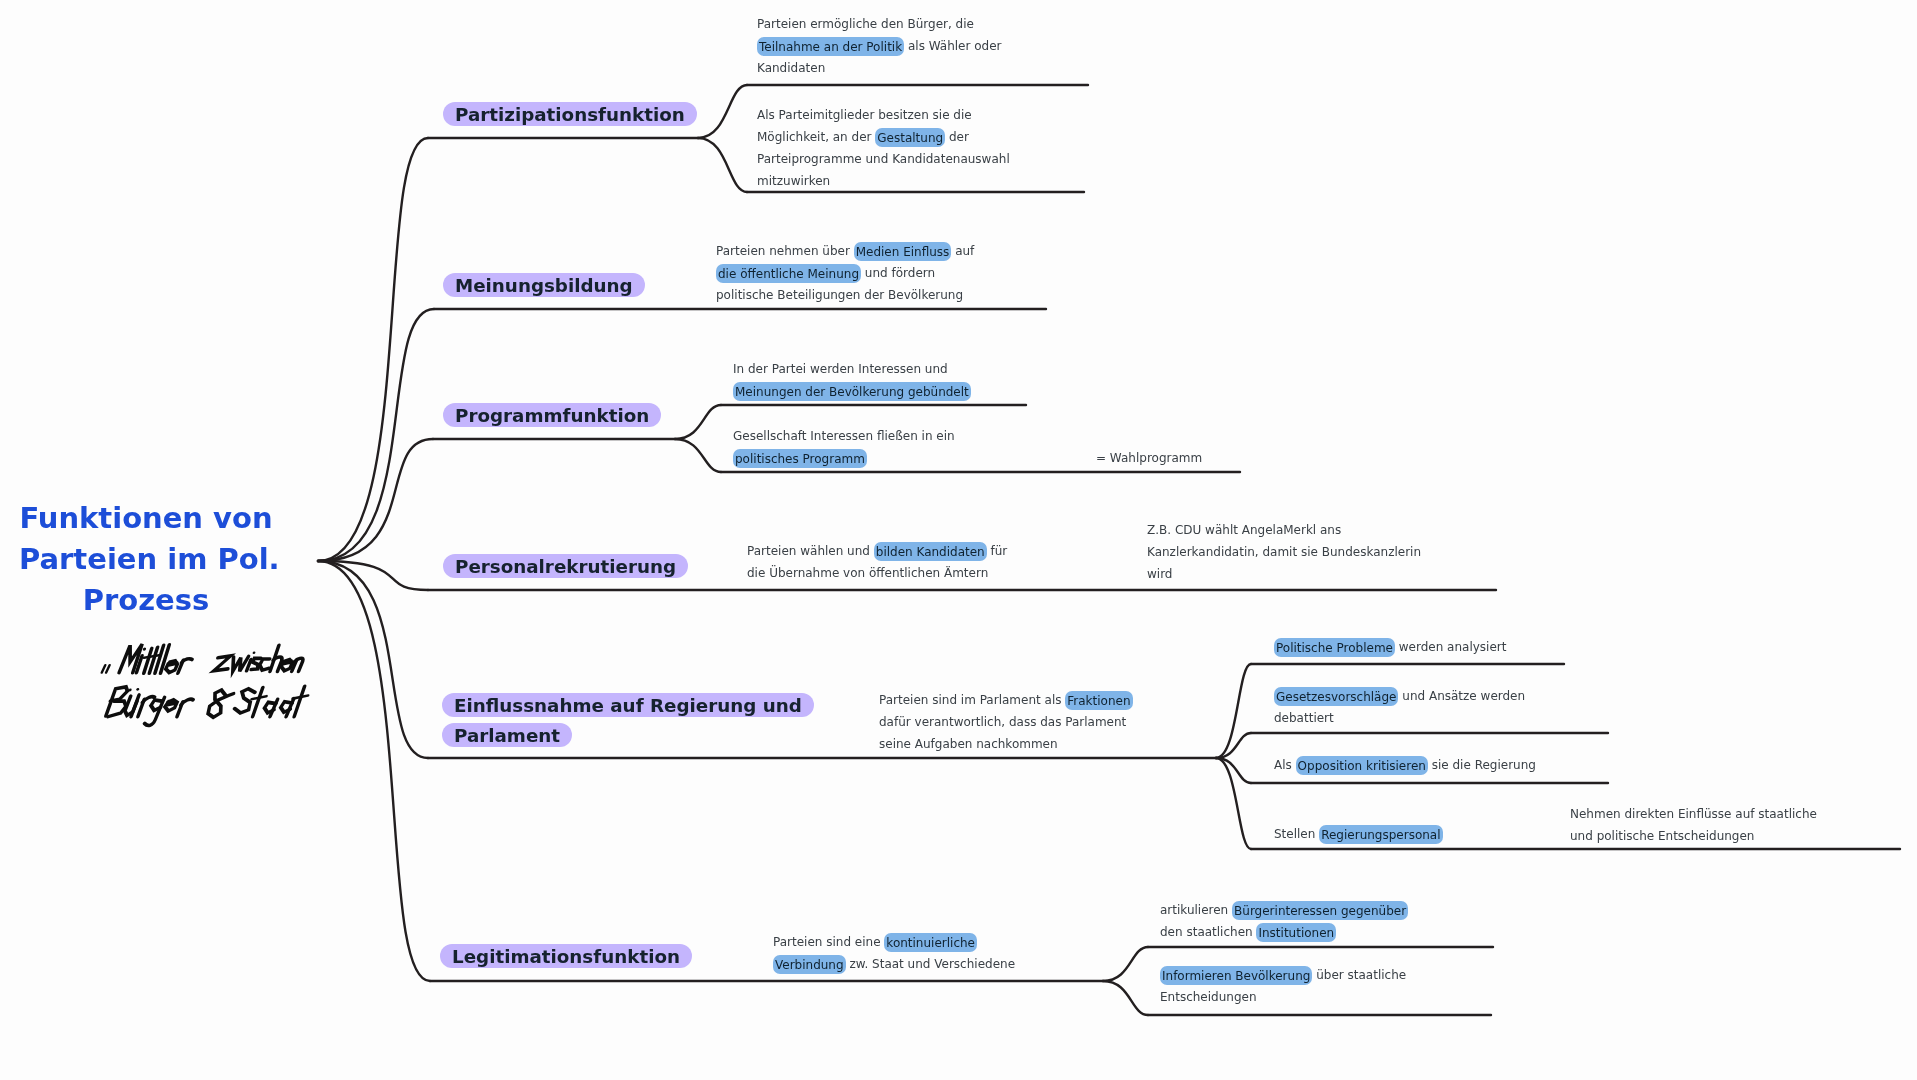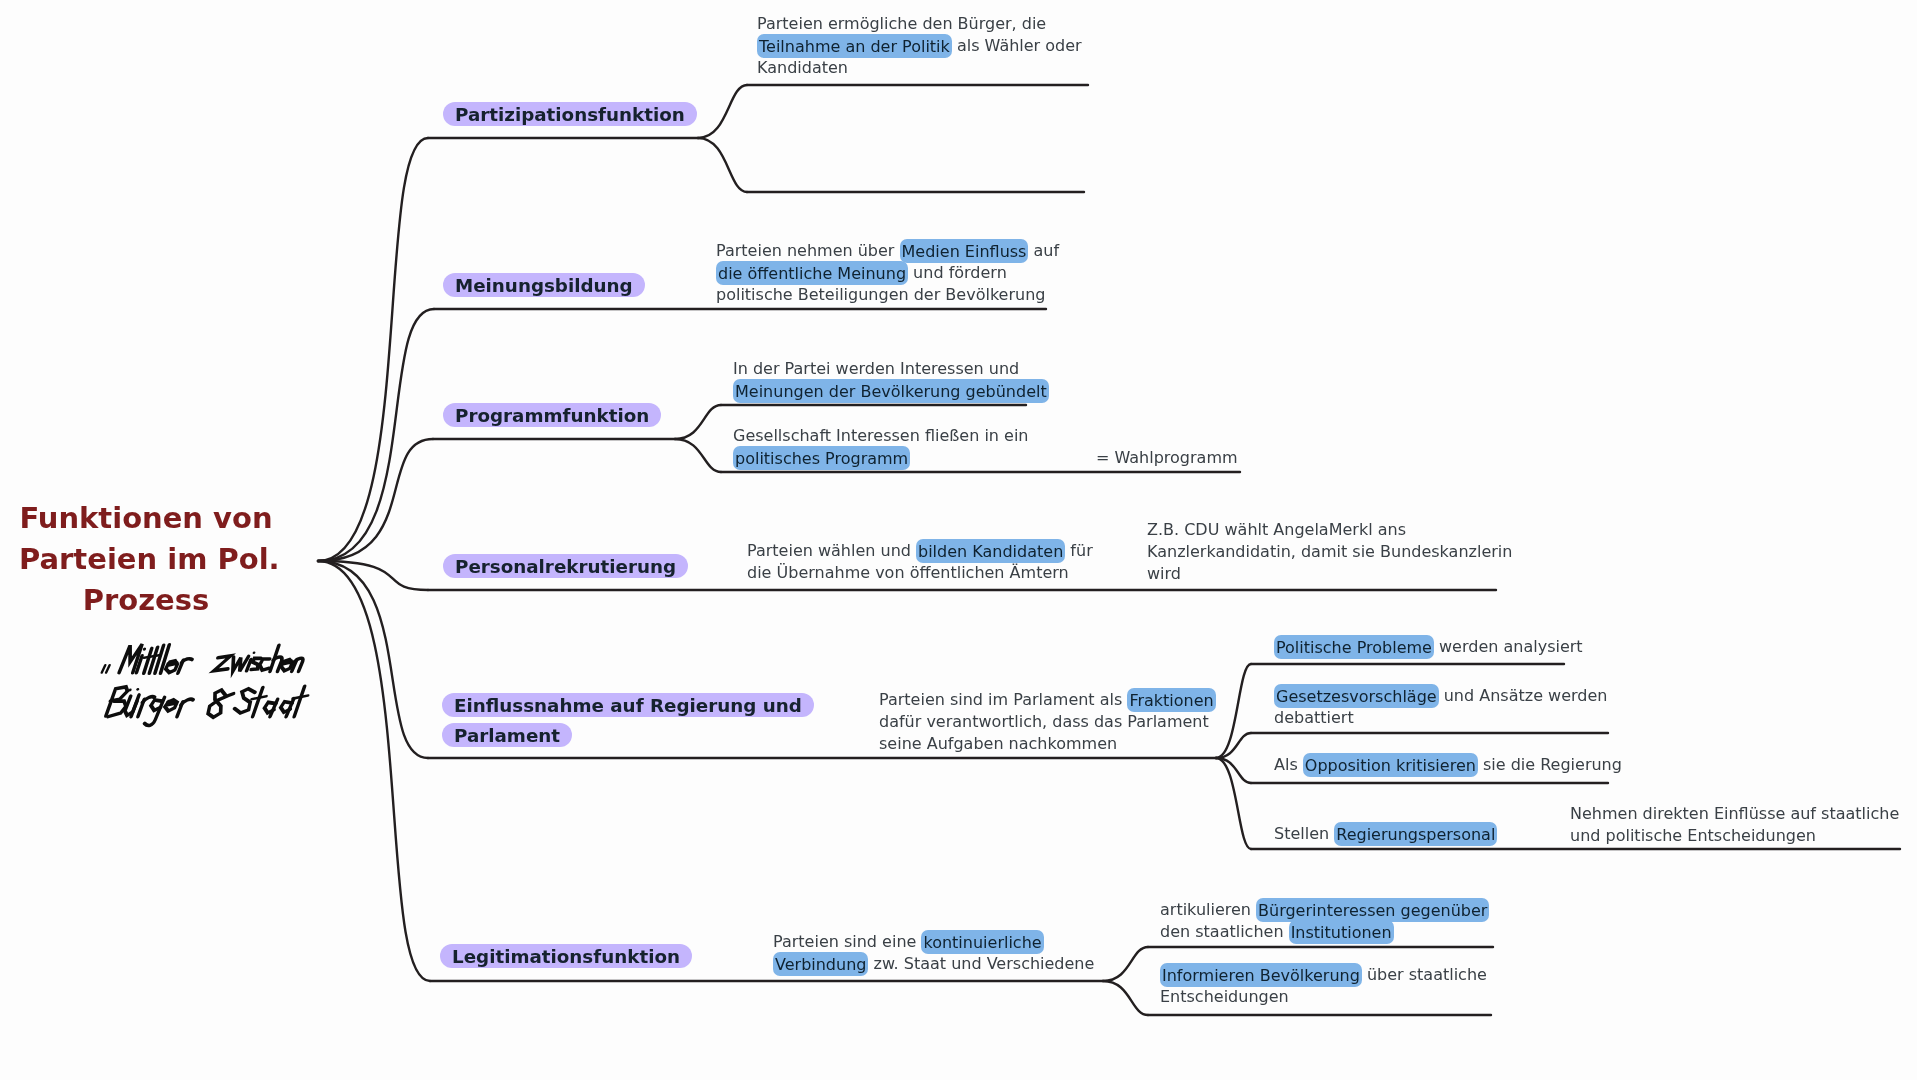--- a/index.html
+++ b/index.html
@@ -3,25 +3,25 @@
 <meta charset="utf-8">
 <title>Funktionen von Parteien im Pol. Prozess</title>
 <style>
   html,body{margin:0;padding:0;}
   body{width:1917px;height:1080px;background:#fdfdfd;
        font-family:"DejaVu Sans",sans-serif;overflow:hidden;position:relative;}
   #stage{position:absolute;left:0;top:0;width:1917px;height:1080px;}
   svg#wires{position:absolute;left:0;top:0;width:1917px;height:1080px;}
   .abs{position:absolute;}
   .nw{white-space:nowrap;}
-  .root-title{color:#7f1d1d;font-weight:700;font-size:29px;line-height:41px;text-align:center;}
+  .root-title{color:#1d4ed8;font-weight:700;font-size:29px;line-height:41px;text-align:center;}
   .branch-label{font-weight:700;font-size:18.3px;color:#16222e;line-height:30px;}
   .lblbg{background:#c4b5fd;border-radius:14px;padding:1.5px 12px;
      -webkit-box-decoration-break:clone;box-decoration-break:clone;}
-  .body{font-size:16px;line-height:22px;color:#3a4046;}
+  .body{font-size:12px;line-height:22px;color:#3a4046;}
   .hl{background:#7fb4e8;border-radius:7px;padding:2.5px 2px;color:#0f2230;
      -webkit-box-decoration-break:clone;box-decoration-break:clone;}
 </style>
 </head>
 <body>
 
 <div id="stage">
 <svg id="wires" viewBox="0 0 1917 1080">
 <path d="M 318.0 561.0 C 417.0 561.0 373.0 138.0 428.0 138.0" fill="none" stroke="#231f20" stroke-width="2.40" stroke-linecap="round"></path>
 <path d="M 428.0 138.0 L 698.0 138.0" fill="none" stroke="#231f20" stroke-width="2.40" stroke-linecap="round"></path>
@@ -115,20 +115,26 @@
 <div class="abs branch-label nw" style="left:443px;top:270px;"><span class="lblbg">Meinungsbildung</span></div>
 <div class="abs branch-label nw" style="left:443px;top:400px;"><span class="lblbg">Programmfunktion</span></div>
 <div class="abs branch-label nw" style="left:443px;top:551px;"><span class="lblbg">Personalrekrutierung</span></div>
 <div class="abs branch-label" style="left:442px;top:690px;width:480px;"><span class="lblbg">Einflussnahme auf Regierung und Parlament</span></div>
 <div class="abs branch-label nw" style="left:440px;top:941px;"><span class="lblbg">Legitimationsfunktion</span></div>
 <div class="abs body nw" style="left:757px;top:13px">
       <div><span class="pl">Parteien ermögliche den Bürger, die</span></div>
       <div><span class="hl">Teilnahme an der Politik</span><span class="pl"> als Wähler oder</span></div>
       <div><span class="pl">Kandidaten</span></div>
     </div>
+    <div class="abs body nw" style="left:757px;top:104px">
+      <div><span class="pl">Als Parteimitglieder besitzen sie die</span></div>
+      <div><span class="pl">Möglichkeit, an der </span><span class="hl">Gestaltung</span><span class="pl"> der</span></div>
+      <div><span class="pl">Parteiprogramme und Kandidatenauswahl</span></div>
+      <div><span class="pl">mitzuwirken</span></div>
+    </div>
     <div class="abs body nw" style="left:716px;top:240px">
       <div><span class="pl">Parteien nehmen über </span><span class="hl">Medien Einfluss</span><span class="pl"> auf</span></div>
       <div><span class="hl">die öffentliche Meinung</span><span class="pl"> und fördern</span></div>
       <div><span class="pl">politische Beteiligungen der Bevölkerung</span></div>
     </div>
     <div class="abs body nw" style="left:733px;top:358px">
       <div><span class="pl">In der Partei werden Interessen und</span></div>
       <div><span class="hl">Meinungen der Bevölkerung gebündelt</span></div>
     </div>
     <div class="abs body nw" style="left:733px;top:425px">

